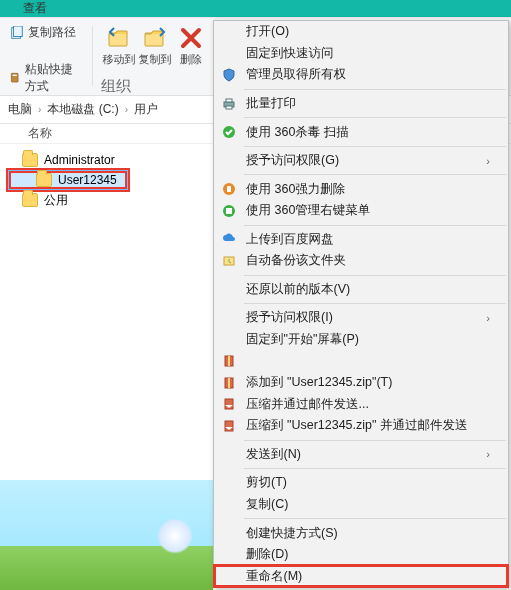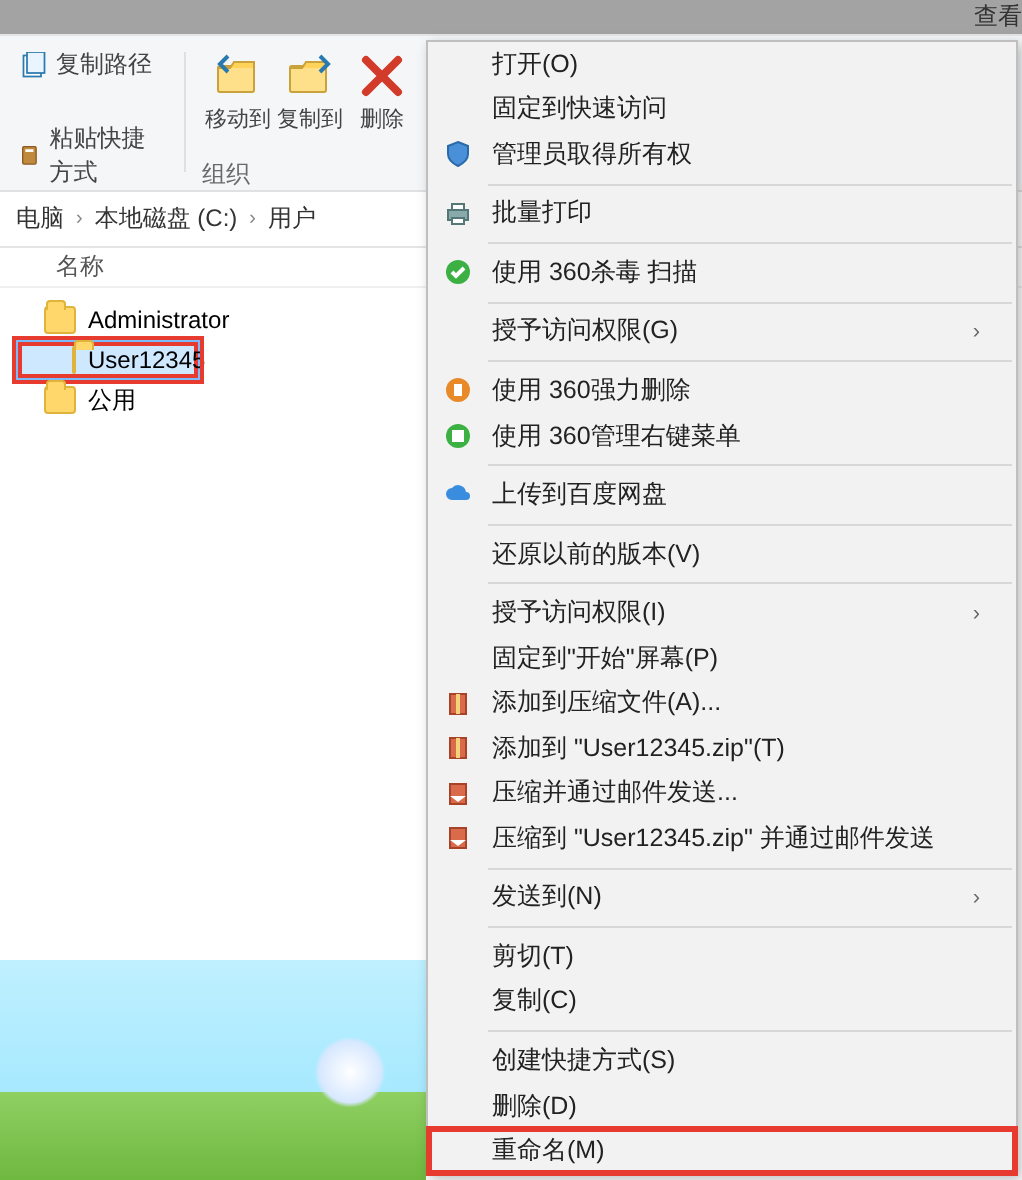--- a/index.html
+++ b/index.html
@@ -7,34 +7,33 @@
     font-family: "Microsoft YaHei", "Segoe UI", sans-serif;
     font-size: 12px;
     background: #fff;
     width: 511px;
     height: 590px;
     overflow: hidden;
     position: relative;
   }
   .titlebar {
     height: 18px; display: flex; align-items: center;
-    padding-left: 23px; background: #a3a3a3; color: #333;
+    padding-left: 23px; background: #14b8a6; color: #333;
     border-bottom: 1px solid #e5e5e5;
-    justify-content: flex-end;
   }
   .ribbon {
     background: #f5f6f7; height: 78px; display: flex; align-items: flex-start;
     border-bottom: 1px solid #e1e1e1; padding-top: 4px;
   }
   .ribbon-group {
     display: flex; flex-direction: column; align-items: center;
     padding: 0 6px; height: 74px; position: relative;
   }
   .ribbon-group .glabel {
-    position: absolute; bottom: 0; font-size: 12px; color: #6a6a6a;
+    position: absolute; bottom: 0; font-size: 15px; color: #6a6a6a;
   }
   .rg1 { width: 90px; }
   .rg2 { width: 120px; display:flex; flex-direction:row; align-items:flex-start; }
   .small-btns { display:flex; flex-direction:column; gap:16px; }
   .small-btn { display:flex; align-items:center; gap:4px; padding:2px 4px; color:#444; }
   .small-btn .ic { width:14px; height:14px; }
   .big-btn { display:flex; flex-direction:column; align-items:center; width:40px; }
   .big-btn .ic { width:28px; height:28px; margin-top:2px;}
   .big-btn .lbl { font-size:11px; color:#444; }
   .sep { width:1px; background:#e0e0e0; height:60px; margin:4px 2px 0;}
@@ -157,21 +156,21 @@
 
 <div class="columns">
   <span>名称</span>
 </div>
 
 <div class="filelist">
   <div class="file-row">
     <span class="folder-ic"></span>
     <span>Administrator</span>
   </div>
-  <div class="file-row selected-row" style="width:92px;padding-left:27px;">
+  <div class="file-row selected-row" style="width:120px;padding-left:27px;">
     <span class="folder-ic"></span>
     <span>User12345</span>
   </div>
   <div class="file-row">
     <span class="folder-ic"></span>
     <span>公用</span>
   </div>
 </div>
 
 <div class="wallpaper"></div>
@@ -248,40 +247,48 @@
   </div>
   <div class="msep"></div>
   <div class="mi">
     <span class="mic">
         <svg class="svg" width="14" height="14" viewBox="0 0 14 14">
           <path d="M4 9a3 3 0 010-6 4 4 0 017 2 2 2 0 010 4H4z" fill="#3a8dde"></path>
         </svg>
       </span>
     <span class="txt">上传到百度网盘</span>
   </div>
+  <div class="mi">
+    <span class="mic">
+        <svg class="svg" width="14" height="14" viewBox="0 0 14 14">
+          <rect x="2" y="3" width="10" height="8" fill="#ffe08a" stroke="#caa23c"></rect>
+          <path d="M7 5v3l2 1" stroke="#7a5" fill="none"></path>
+        </svg>
+      </span>
+    <span class="txt">自动备份该文件夹</span>
+  </div>
   <div class="msep"></div>
   <div class="mi">
       <span class="txt">还原以前的版本(V)</span>
     </div>
   <div class="msep"></div>
   <div class="mi">
     <span class="txt">授予访问权限(I)</span>
     <span class="arrow">›</span>
   </div>
   <div class="mi">
       <span class="txt">固定到"开始"屏幕(P)</span>
     </div>
   <div class="mi">
     <span class="mic">
         <svg class="svg" width="14" height="14" viewBox="0 0 14 14">
           <rect x="3" y="2" width="8" height="10" fill="#d96a4a" stroke="#a8432a"></rect>
           <rect x="6" y="2" width="2" height="10" fill="#f2d37a"></rect>
         </svg>
       </span>
-    <span class="txt">添加到压缩文件(A)...</span>
   </div>
   <div class="mi">
     <span class="mic">
         <svg class="svg" width="14" height="14" viewBox="0 0 14 14">
           <rect x="3" y="2" width="8" height="10" fill="#d96a4a" stroke="#a8432a"></rect>
           <rect x="6" y="2" width="2" height="10" fill="#f2d37a"></rect>
         </svg>
       </span>
     <span class="txt">添加到 "User12345.zip"(T)</span>
   </div>

